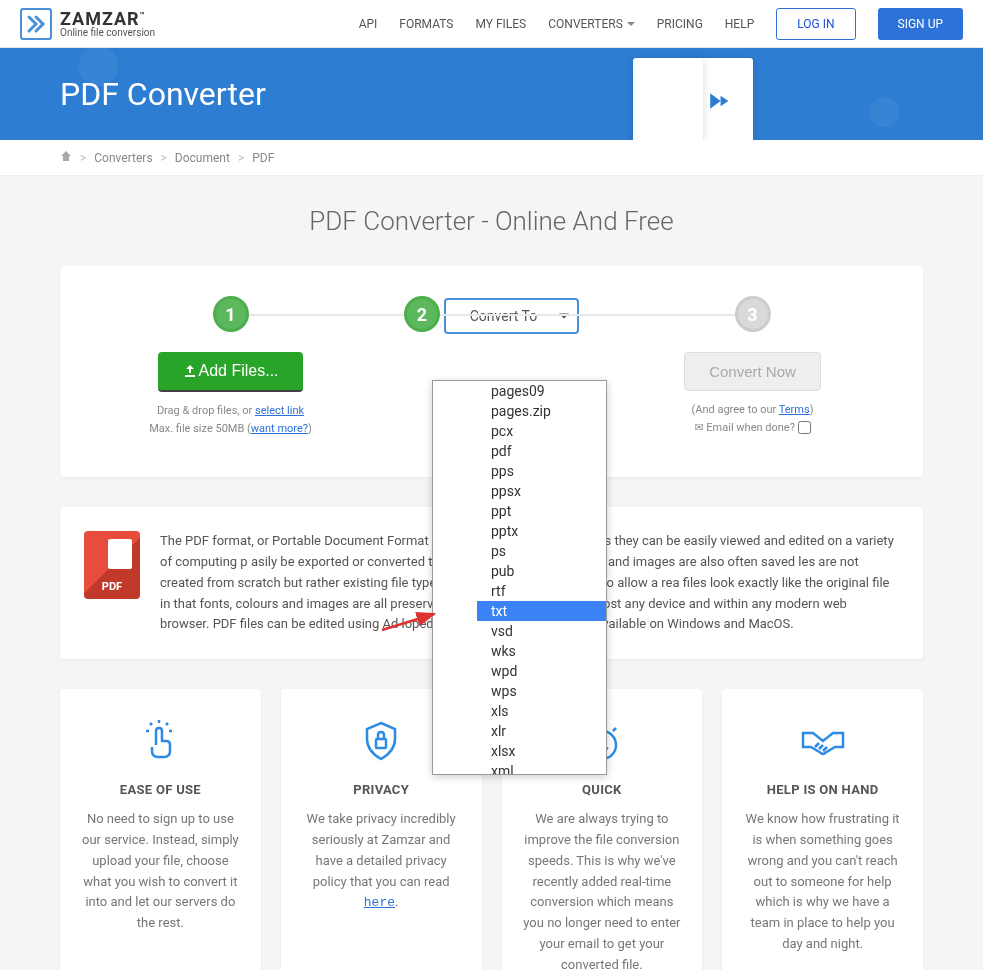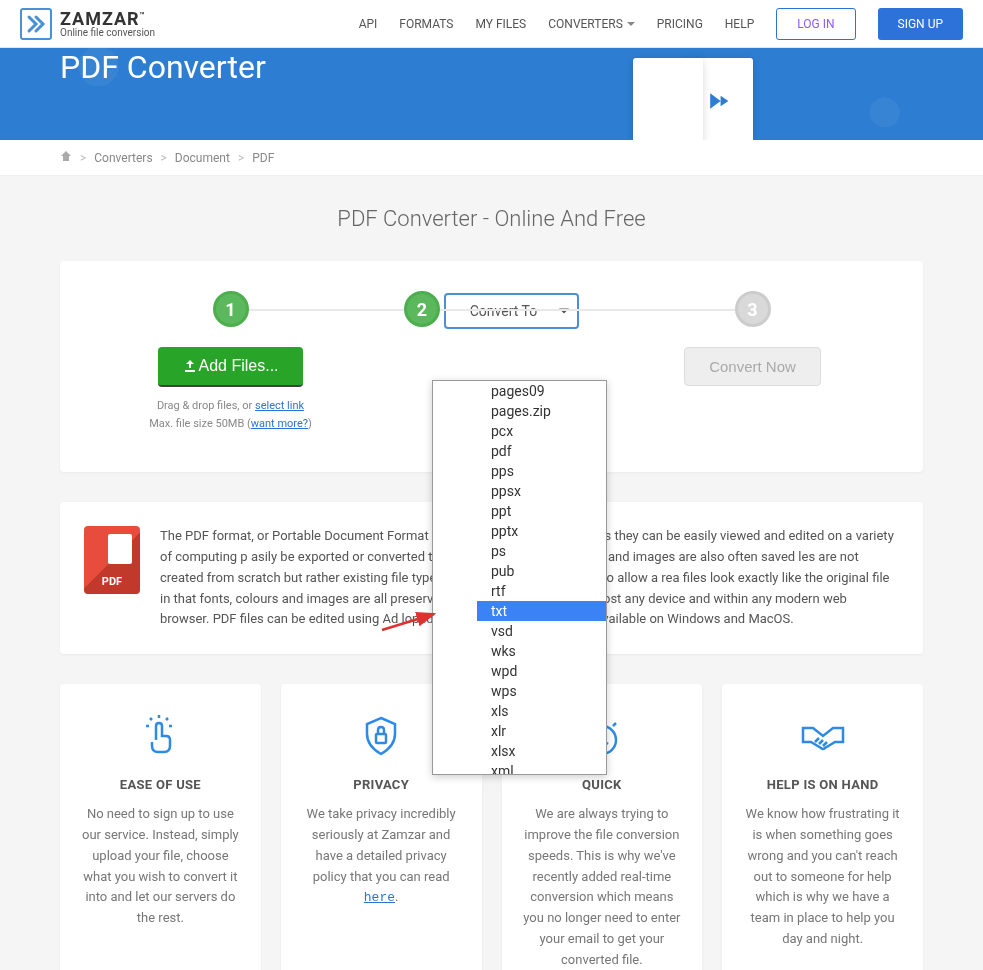--- a/index.html
+++ b/index.html
@@ -6,33 +6,33 @@
 body { font-family: -apple-system, BlinkMacSystemFont, "Segoe UI", Roboto, Arial, sans-serif; background: #f5f5f5; width: 983px; color: #333; }
 .topbar { background: #fff; height: 48px; display: flex; align-items: center; padding: 0 20px; border-bottom: 1px solid #e5e5e5; }
 .logo { display: flex; align-items: center; gap: 8px; }
 .logo-icon { width: 32px; height: 32px; border: 2px solid #4a90d9; display: flex; align-items: center; justify-content: center; border-radius: 3px; }
 .logo-text { display: flex; flex-direction: column; line-height: 1; }
 .logo-main { font-size: 18px; font-weight: 700; letter-spacing: 1px; color: #333; }
 .logo-sub { font-size: 10px; color: #555; }
 .nav { margin-left: auto; display: flex; align-items: center; gap: 22px; font-size: 12px; }
 .nav a { color: #555; text-decoration: none; cursor: pointer; }
 .nav .caret { display: inline-block; width: 0; height: 0; border-left: 4px solid transparent; border-right: 4px solid transparent; border-top: 4px solid #888; margin-left: 4px; vertical-align: middle; }
-.btn-login { border: 1px solid #2d72d9; color: #8b5cf6; padding: 8px 20px; border-radius: 3px; font-size: 12px; cursor: pointer; }
+.btn-login { border: 1px solid #2d72d9; color: #1d4ed8; padding: 8px 20px; border-radius: 3px; font-size: 12px; cursor: pointer; }
 .btn-signup { background: #2d72d9; color: #fff; padding: 9px 20px; border-radius: 3px; font-size: 12px; cursor: pointer; }
-.hero { height: 92px; background: #2d7dd2; position: relative; display: flex; padding-left: 60px; overflow: hidden; }
+.hero { height: 92px; background: #2d7dd2; position: relative; display: flex; align-items: center; padding-left: 60px; overflow: hidden; }
 .hero::before { content: ''; position: absolute; inset: 0; background-image: radial-gradient(circle at 10% 20%, rgba(255,255,255,.05) 20px, transparent 20px), radial-gradient(circle at 90% 70%, rgba(255,255,255,.05) 15px, transparent 15px); }
 .hero h1 { color: #fff; font-size: 32px; font-weight: 400; z-index: 1; }
 .hero-docs { position: absolute; right: 230px; top: 10px; display: flex; gap: -10px; }
 .hero-doc { width: 70px; height: 85px; background: #fff; border-radius: 3px; box-shadow: 0 2px 8px rgba(0,0,0,.15); display: flex; align-items: center; justify-content: center; }
 .hero-doc:first-child { margin-right: -20px; z-index: 1; }
 .breadcrumb { background: #fff; padding: 10px 60px; font-size: 12px; color: #888; border-bottom: 1px solid #eee; display: flex; align-items: center; gap: 8px; }
 .breadcrumb a { color: #888; text-decoration: none; }
 .breadcrumb .sep { color: #bbb; }
 .main { padding: 30px 60px; }
-.subtitle { text-align: center; font-size: 22px; font-weight: 300; color: #666; margin-bottom: 30px; }
+.subtitle { text-align: center; font-size: 26px; font-weight: 300; color: #666; margin-bottom: 30px; }
 .converter-card { background: #fff; border-radius: 4px; padding: 30px 40px 40px; display: flex; justify-content: space-around; position: relative; box-shadow: 0 1px 3px rgba(0,0,0,.05); }
 .step { text-align: center; flex: 1; position: relative; }
 .step-num { width: 36px; height: 36px; border-radius: 50%; background: #5cb85c; color: #fff; font-size: 18px; font-weight: 700; display: inline-flex; align-items: center; justify-content: center; border: 3px solid #4cae4c; margin-bottom: 20px; position: relative; z-index: 2; }
 .step-num.grey { background: #d9d9d9; border-color: #ccc; color: #fff; }
 .step-line { position: absolute; top: 18px; left: 50%; right: -50%; height: 2px; background: #e8e8e8; z-index: 1; }
 .btn-add { background: #28a428; color: #fff; border: none; border-radius: 4px; padding: 10px 24px; font-size: 16px; cursor: pointer; display: inline-flex; align-items: center; gap: 0; border-bottom: 2px solid #404040; }
 .select-to { border: 2px solid #4a90d9; border-radius: 4px; padding: 8px 28px 8px 12px; font-size: 14px; color: #555; background: #fff; cursor: pointer; appearance: none; width: 135px; position: relative; }
 .select-wrap { position: relative; display: inline-block; }
 .select-wrap::after { content: ''; position: absolute; right: 10px; top: 50%; transform: translateY(-50%); width: 0; height: 0; border-left: 5px solid transparent; border-right: 5px solid transparent; border-top: 5px solid #555; pointer-events: none; }
 .btn-convert { background: #eee; color: #aaa; border: 1px solid #ddd; border-radius: 4px; padding: 10px 24px; font-size: 15px; cursor: pointer; }
@@ -134,20 +134,24 @@
       <div class="step-num">2</div>
       <div class="select-wrap">
         <div class="select-to">Convert To</div>
       </div>
     </div>
     <div class="step">
       <div class="step-num grey">3</div>
       <div>
         <button class="btn-convert">Convert Now</button>
       </div>
+      <div class="helper">
+        <span>(And agree to our </span><a>Terms</a><span>)</span><br>
+        <span>✉</span> <span>Email when done?</span> <input type="checkbox" style="vertical-align: middle;">
+      </div>
     </div>
   </div>
 
   <div class="info-card">
     <div class="pdf-badge">
         <span>PDF</span>
       </div>
     <div class="info-text">The PDF format, or Portable Document Format                                                stems. PDF files are popular as they can be easily viewed and edited on a variety of computing p                                                asily be exported or converted to PDF, and both presentations and images are also often saved                                                     les are not created from scratch but rather existing file types are converted into the PDF to allow a rea                                               files look exactly like the original file in that fonts, colours and images are all preserved. PDF files                                                  e opened by almost any device and within any modern web browser. PDF files can be edited using Ad                                              loped almost 30 years ago and is available on Windows and MacOS.</div>
   </div>
 

